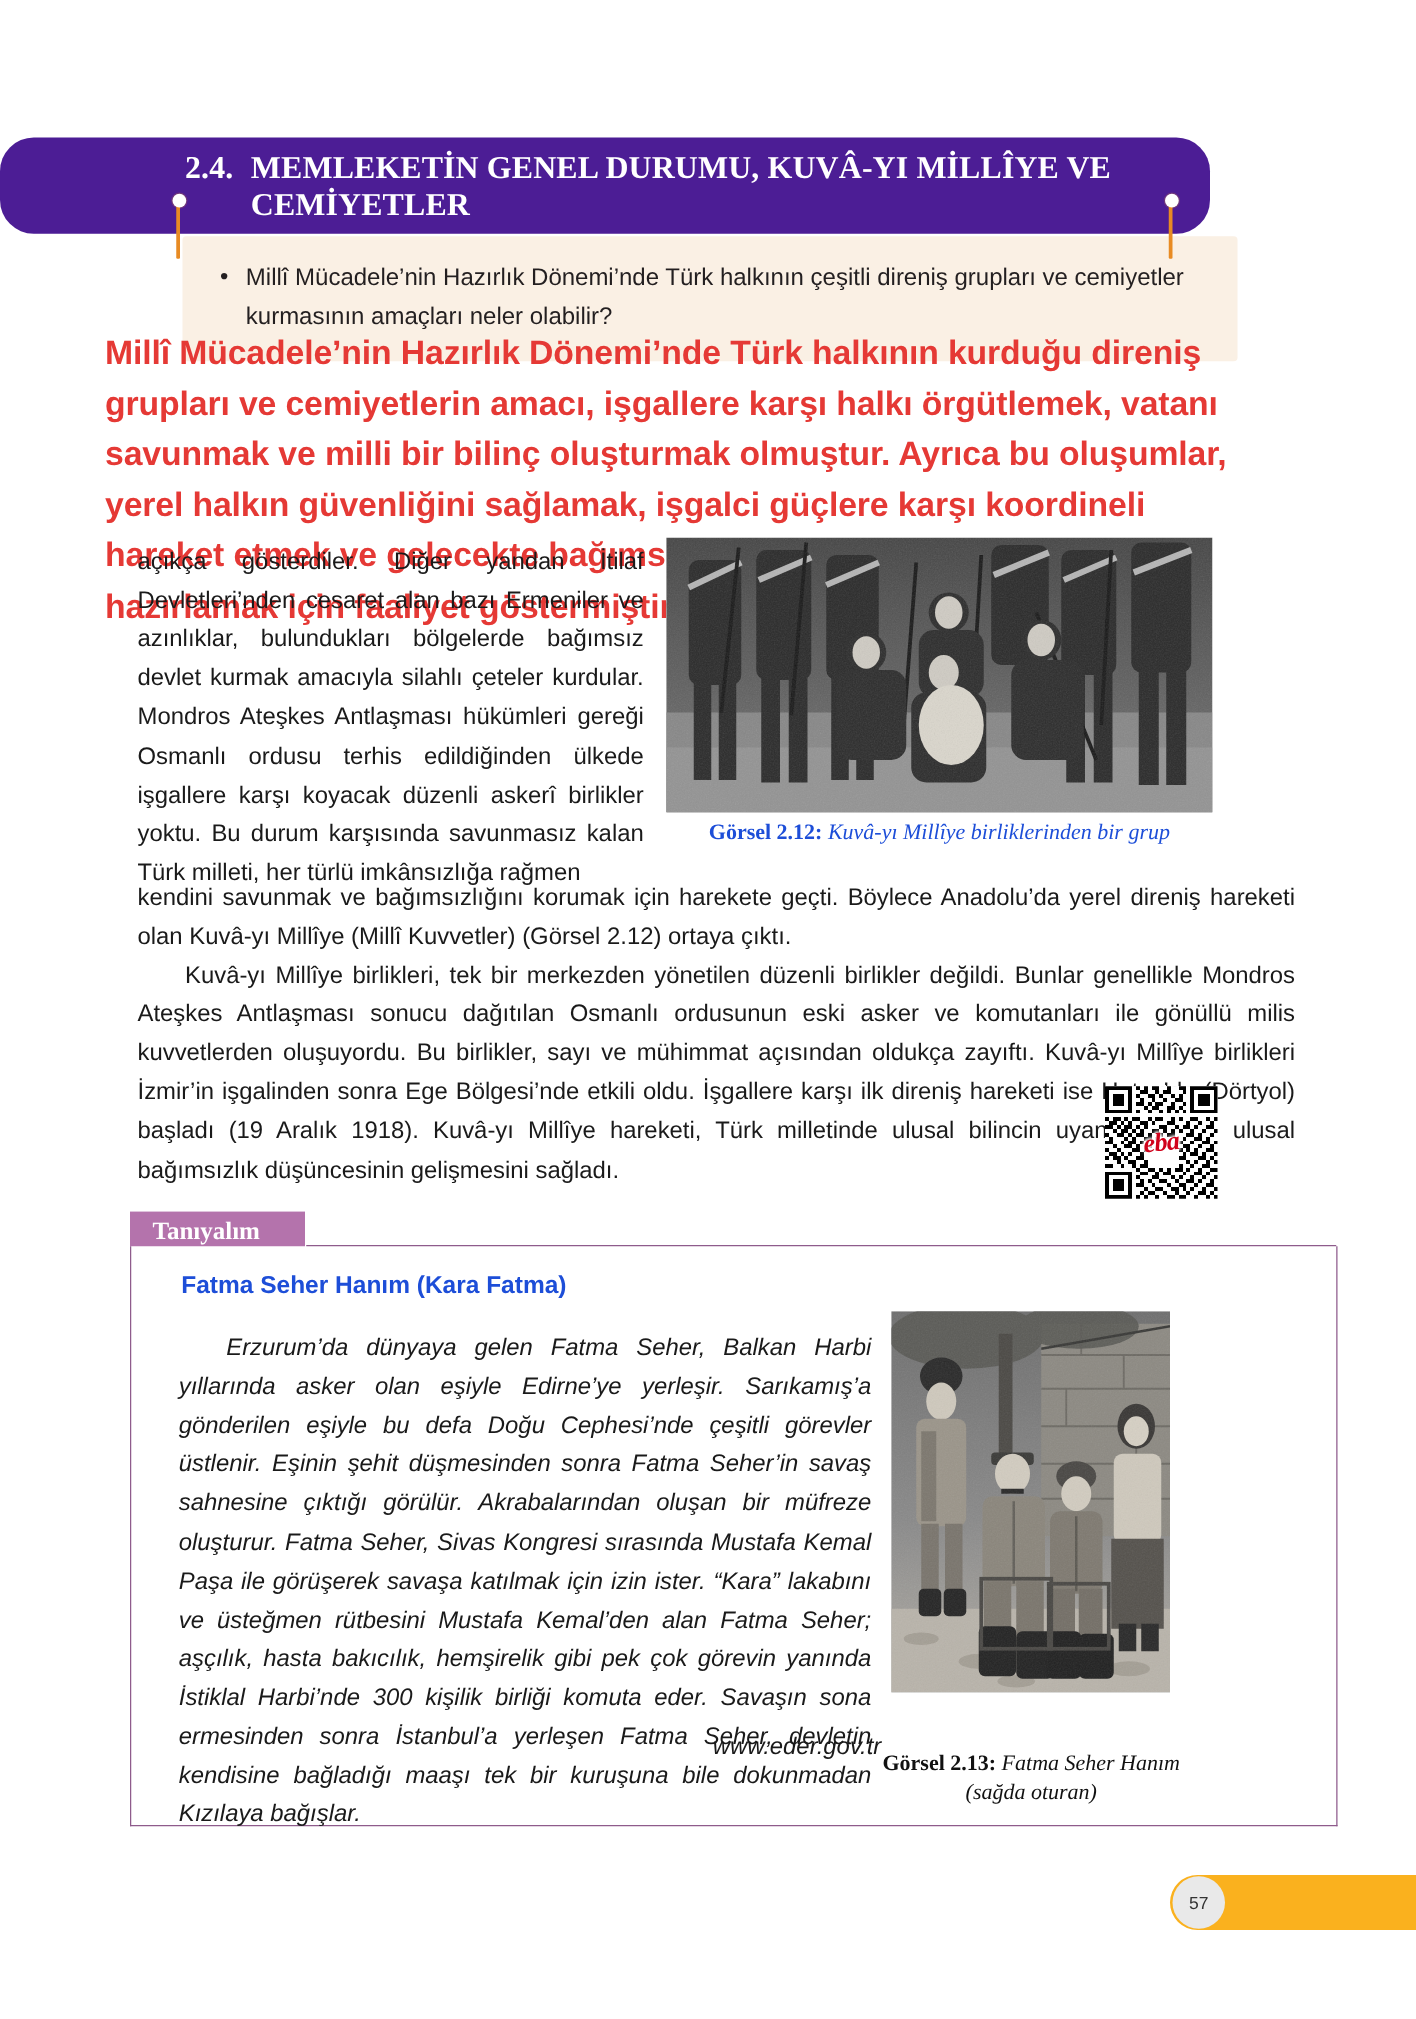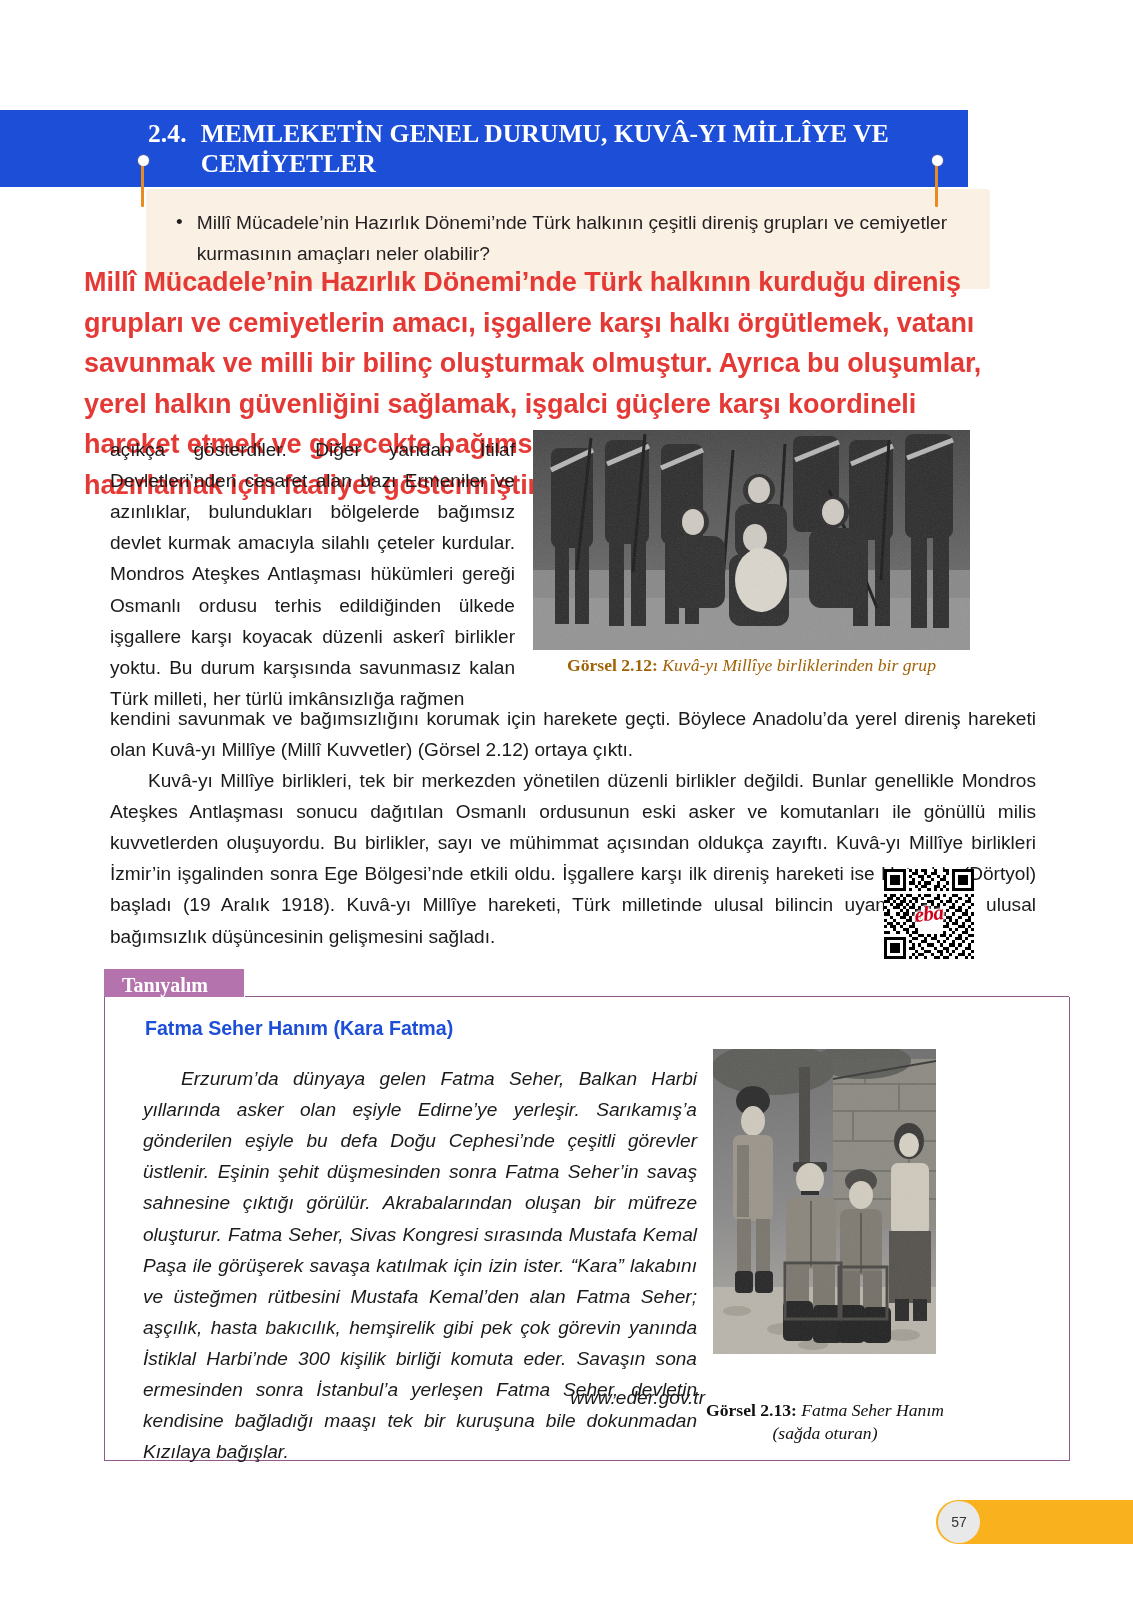--- a/index.html
+++ b/index.html
@@ -13,23 +13,24 @@
     overflow: hidden;
   }
 
   
   .header-bar {
     position: absolute;
     left: 0;
     top: 110px;
     width: 968px;
     height: 77px;
-    background: #1d4ed8;
+    background: #4c1d95;
     display: flex;
     align-items: center;
+    border-radius: 27px;
   }
   .header-inner {
     display: flex;
     align-items: flex-start;
     margin-left: 148px;
     color: #ffffff;
     font-family: "Liberation Serif", serif;
     font-weight: bold;
     font-size: 25.5px;
     line-height: 1.17;
@@ -139,21 +140,21 @@
   .photo1 svg, .photo2 svg { display: block; }
   .cap1 {
     position: absolute;
     left: 533px;
     top: 655px;
     width: 437px;
     text-align: center;
     font-family: "Liberation Serif", serif;
     font-style: italic;
     font-size: 17.6px;
-    color: #a16207;
+    color: #1d4ed8;
   }
   .cap1 b, .cap2 b { font-style: normal; font-weight: bold; }
 
   
   .qr {
     position: absolute;
     left: 884px;
     top: 869px;
     width: 90px;
     height: 90px;

